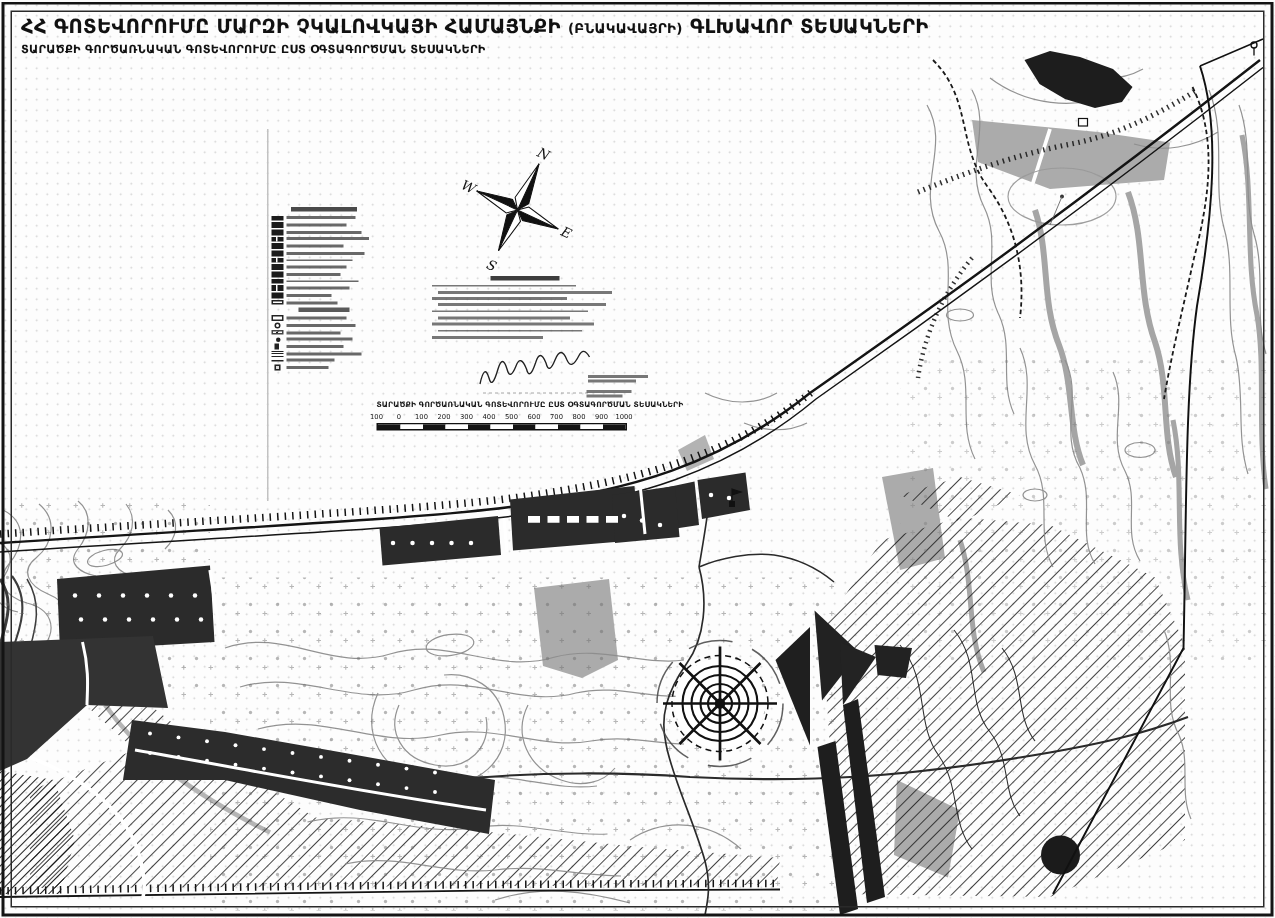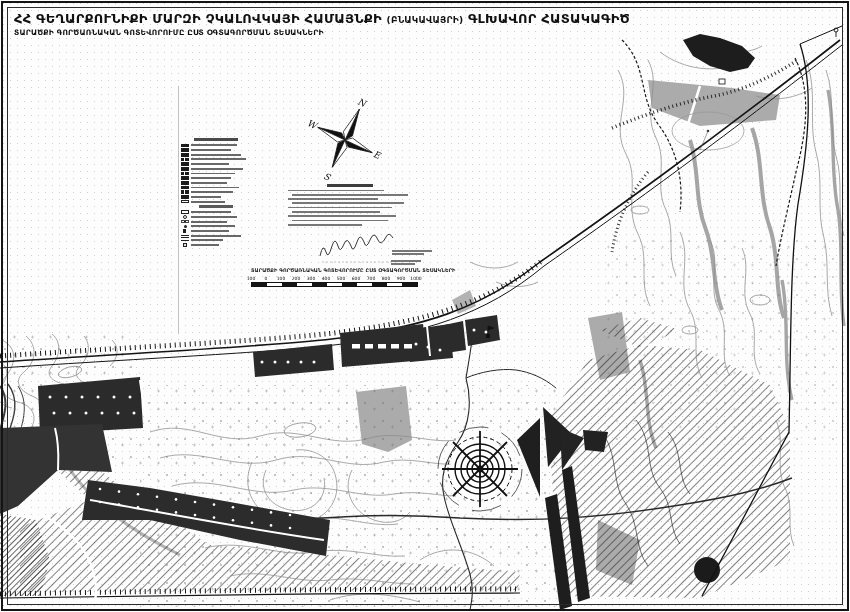--- a/index.html
+++ b/index.html
@@ -293,23 +293,23 @@
     </g>
 
     <g transform="translate(320,240)">
       <path d="M0,16 q3,-14 6,-4 q2,8 6,-6 q3,-10 6,0 q2,8 6,-2 q3,-8 7,2 q2,8 6,-4 q3,-10 7,0 q2,8 6,-2 q4,-10 8,0 q3,7 8,-3 q3,-6 7,1" fill="none" stroke="#222" stroke-width=".9"></path>
       <path d="M2,22 h70" stroke="#888" stroke-width=".5" stroke-dasharray="2 2"></path>
     </g>
   </svg>
 
   <div class="titleblock">
     <div class="title-line">
-      <span>ՀՀ ԳԵՂԱՐՔՈՒՆԻՔԻ ՄԱՐԶԻ ՉԿԱԼՈՎԿԱՅԻ ՀԱՄԱՅՆՔԻ</span>
+      <span>ՀՀ ԳՈՏԵՎՈՐՈՒՄԸ ՄԱՐԶԻ ՉԿԱԼՈՎԿԱՅԻ ՀԱՄԱՅՆՔԻ</span>
       <span class="title-paren">(ԲՆԱԿԱՎԱՅՐԻ)</span>
-      <span>ԳԼԽԱՎՈՐ ՀԱՏԱԿԱԳԻԾ</span>
+      <span>ԳԼԽԱՎՈՐ ՏԵՍԱԿՆԵՐԻ</span>
     </div>
     <div class="subtitle">ՏԱՐԱԾՔԻ ԳՈՐԾԱՌՆԱԿԱՆ ԳՈՏԵՎՈՐՈՒՄԸ ԸՍՏ ՕԳՏԱԳՈՐԾՄԱՆ ՏԵՍԱԿՆԵՐԻ</div>
   </div>
 
   <div class="vfold"></div>
 
   <div class="legend">
     <div class="legend-heading"></div>
     <div id="legend-rows1">
         <div class="lrow">

